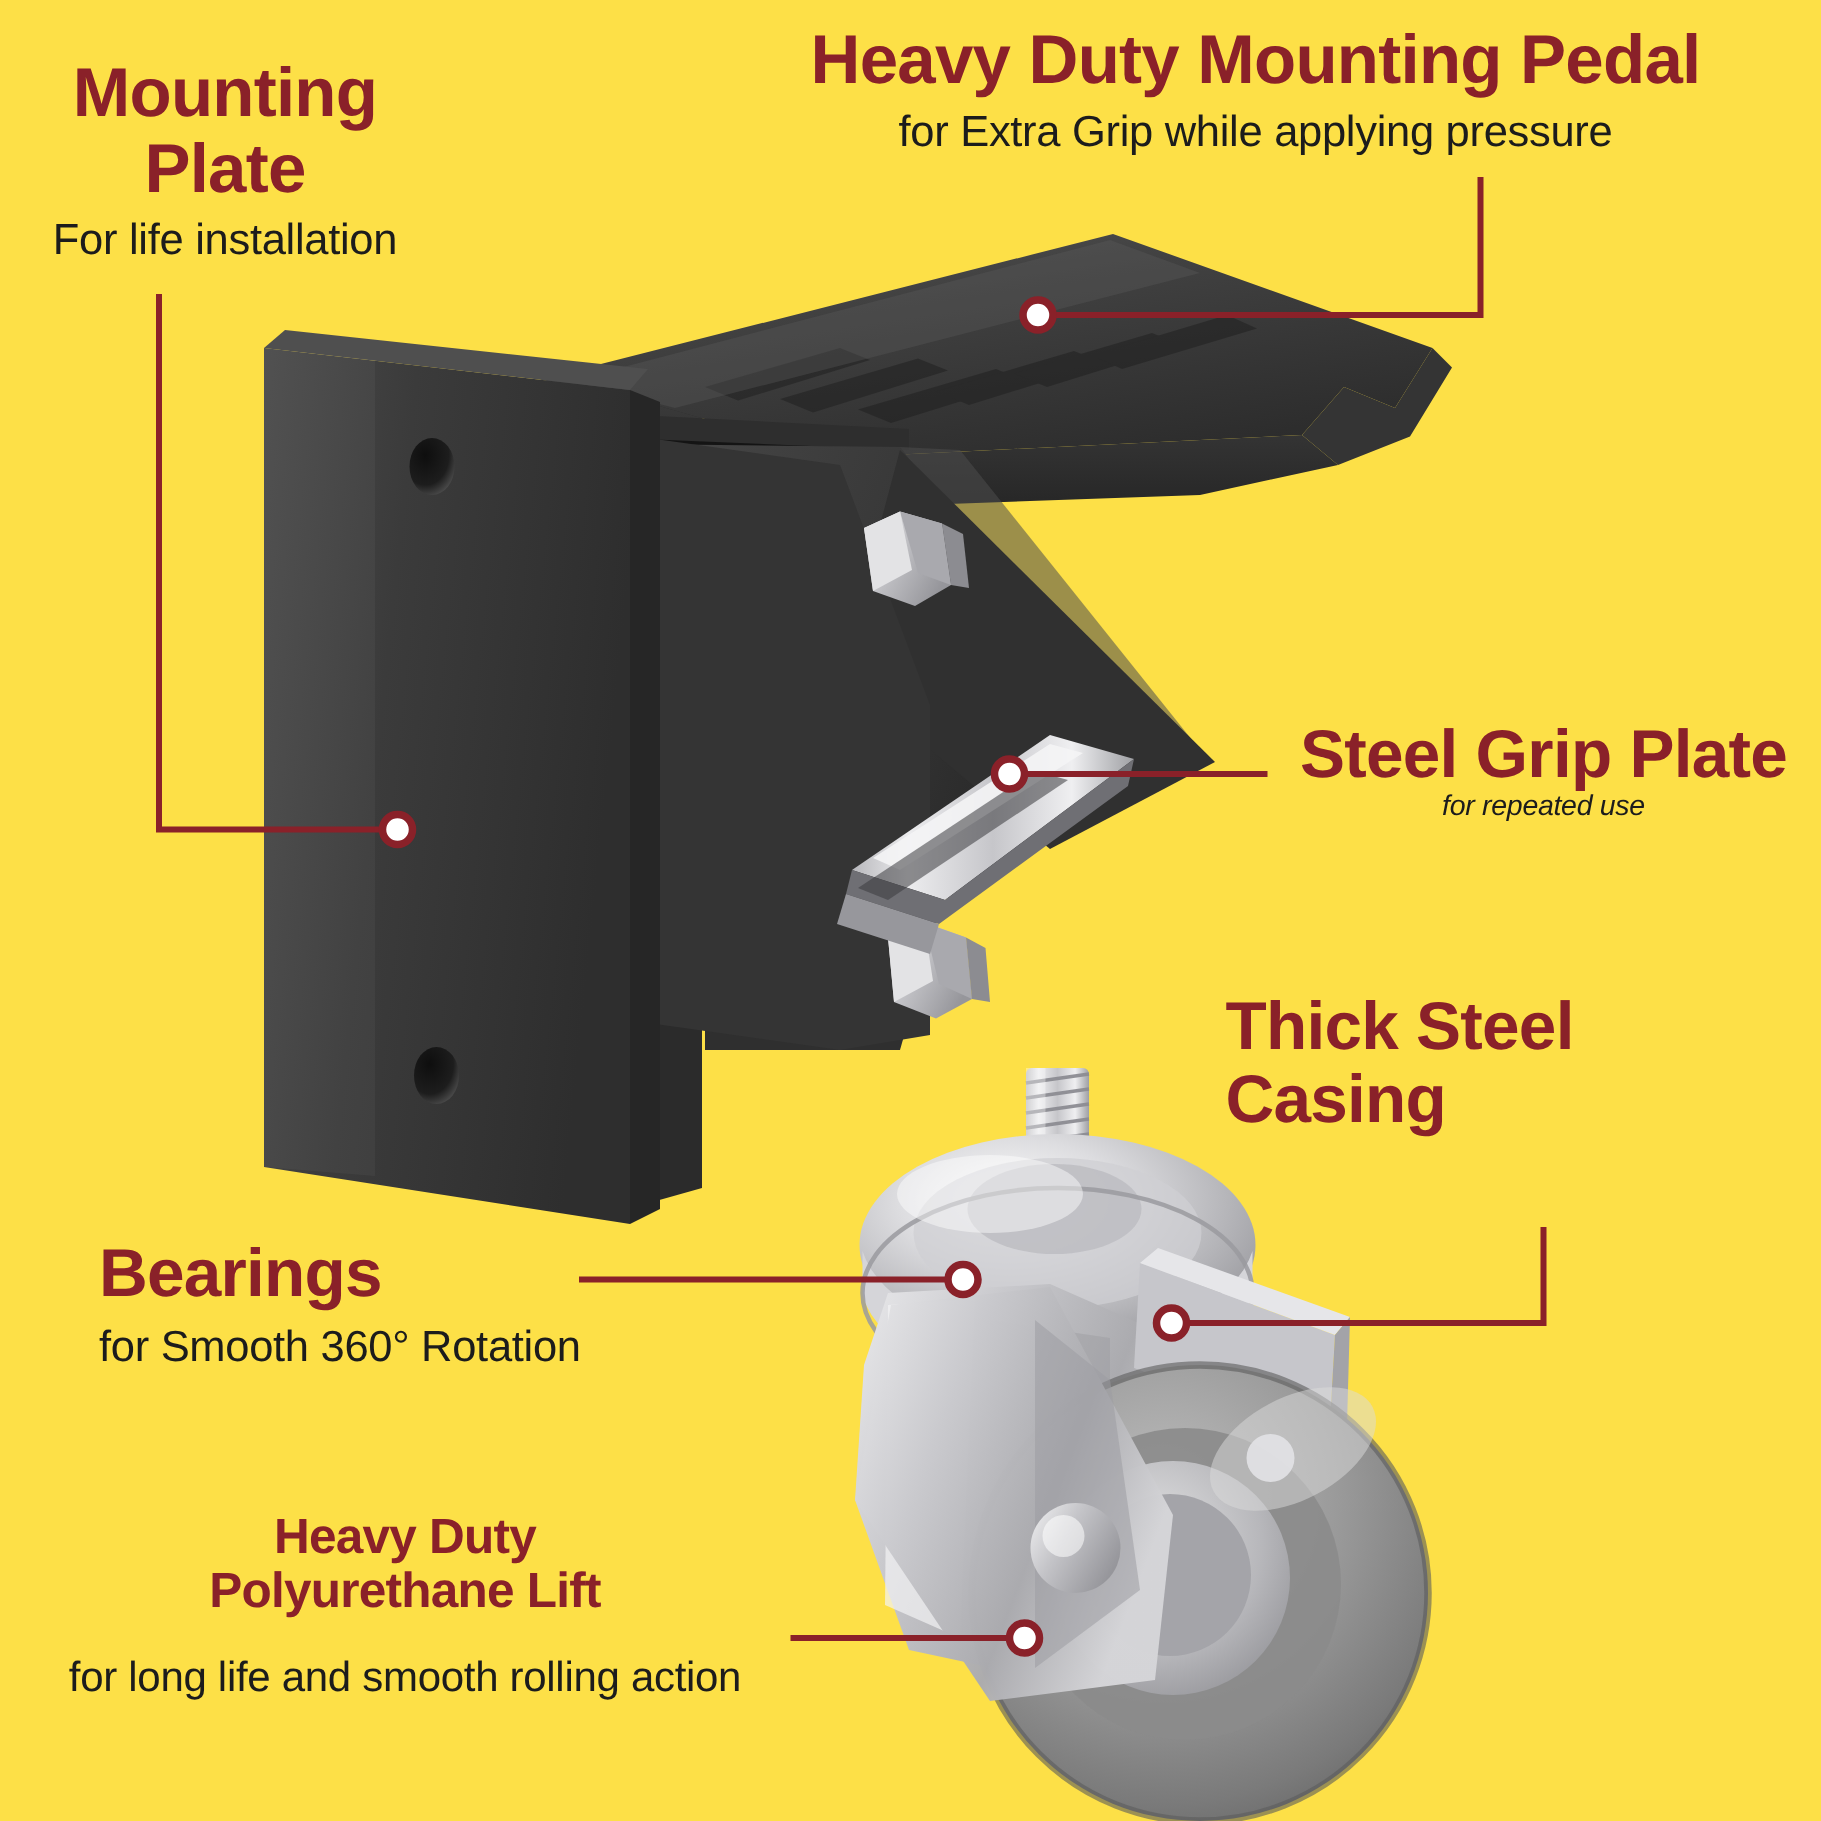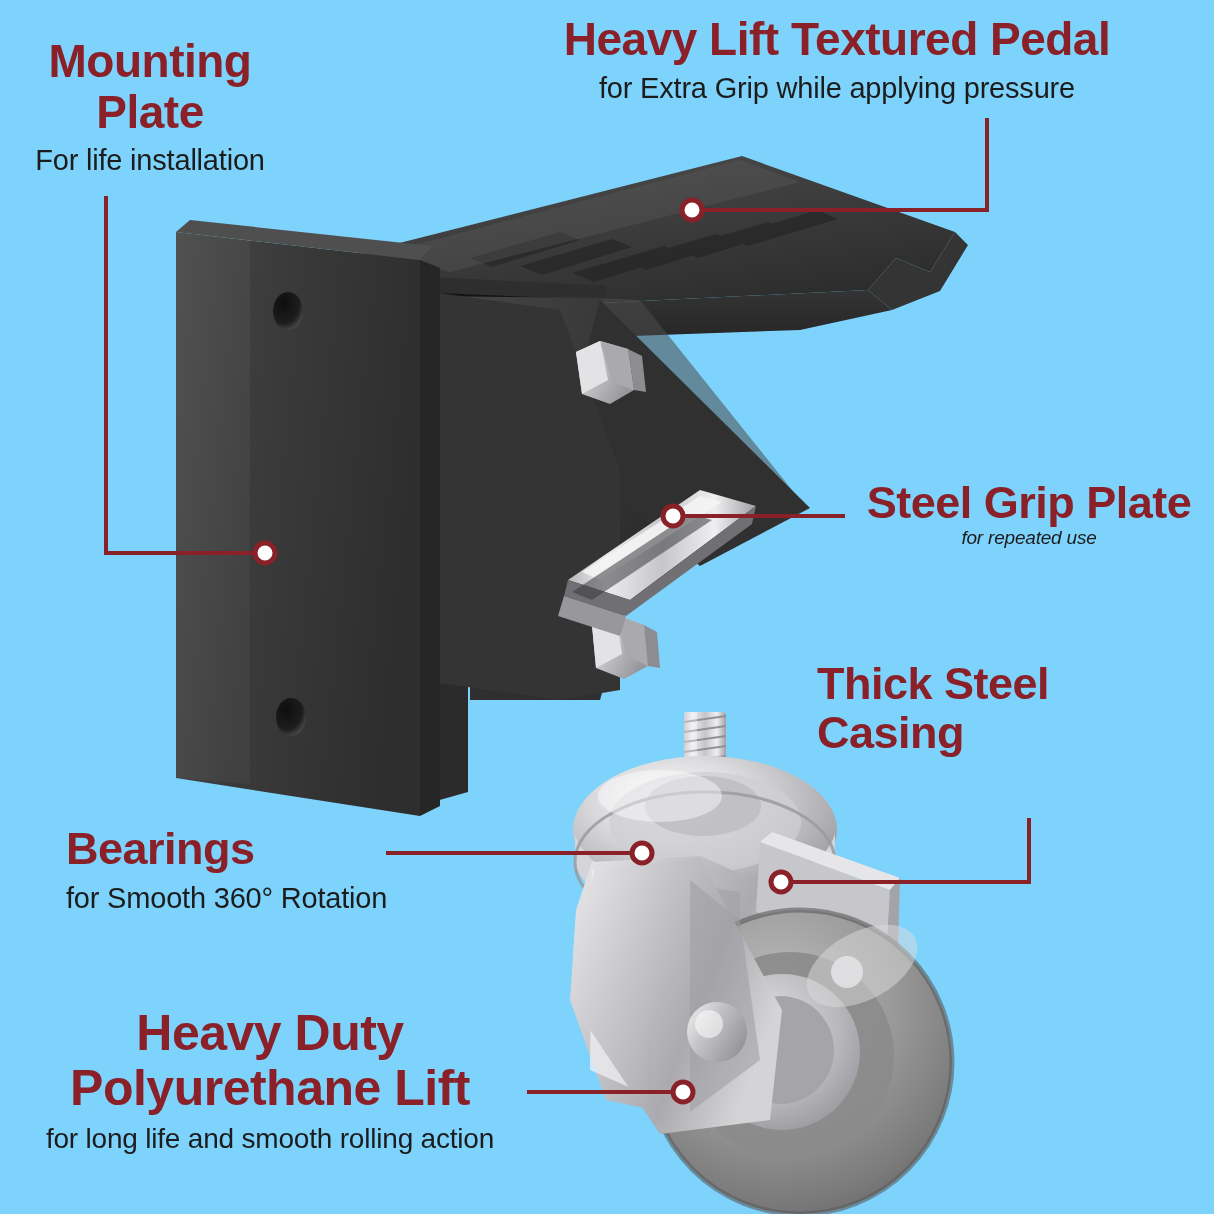--- a/index.html
+++ b/index.html
@@ -4,21 +4,21 @@
 <style>
   html, body {
     margin: 0;
     padding: 0;
     background: #ffffff;
   }
   #page {
     position: relative;
     width: 1214px;
     height: 1214px;
-    background: #7dd3fc;
+    background: #fde047;
     overflow: hidden;
     font-family: "Liberation Sans", sans-serif;
   }
 
   
   .callout {
     position: absolute;
     line-height: 1.04;
   }
   .callout .title {
@@ -56,22 +56,22 @@
   #callout-casing .title { font-size: 45px; line-height: 1.08; }
   #callout-casing .sub { font-size: 29px; margin-top: 9px; }
 
   
   #callout-bearings { left: 66px; top: 824px; width: 420px; text-align: left; }
   #callout-bearings .title { font-size: 45px; line-height: 1.1; }
   #callout-bearings .sub { font-size: 29px; margin-top: 9px; }
 
   
   #callout-wheel { left: 0px; top: 1006px; width: 540px; text-align: center; }
-  #callout-wheel .title { font-size: 50px; line-height: 1.1; }
-  #callout-wheel .sub { font-size: 28px; margin-top: 8px; }
+  #callout-wheel .title { font-size: 33px; line-height: 1.1; }
+  #callout-wheel .sub { font-size: 28px; margin-top: 24px; }
 
   
   #leaders {
     position: absolute;
     left: 0; top: 0;
     width: 1214px; height: 1214px;
     pointer-events: none;
   }
   
   #product {
@@ -338,21 +338,21 @@
 
   <div class="callout" id="callout-mounting-plate">
     <div class="title">
       <span>Mounting</span><br>
       <span>Plate</span>
     </div>
     <div class="sub">For life installation</div>
   </div>
 
   <div class="callout" id="callout-pedal">
-    <div class="title">Heavy Lift Textured Pedal</div>
+    <div class="title">Heavy Duty Mounting Pedal</div>
     <div class="sub">for Extra Grip while applying pressure</div>
   </div>
 
   <div class="callout" id="callout-lift-plate">
     <div class="title">Steel Grip Plate</div>
     <div class="sub">for repeated use</div>
   </div>
 
   <div class="callout" id="callout-casing">
     <div class="title">

